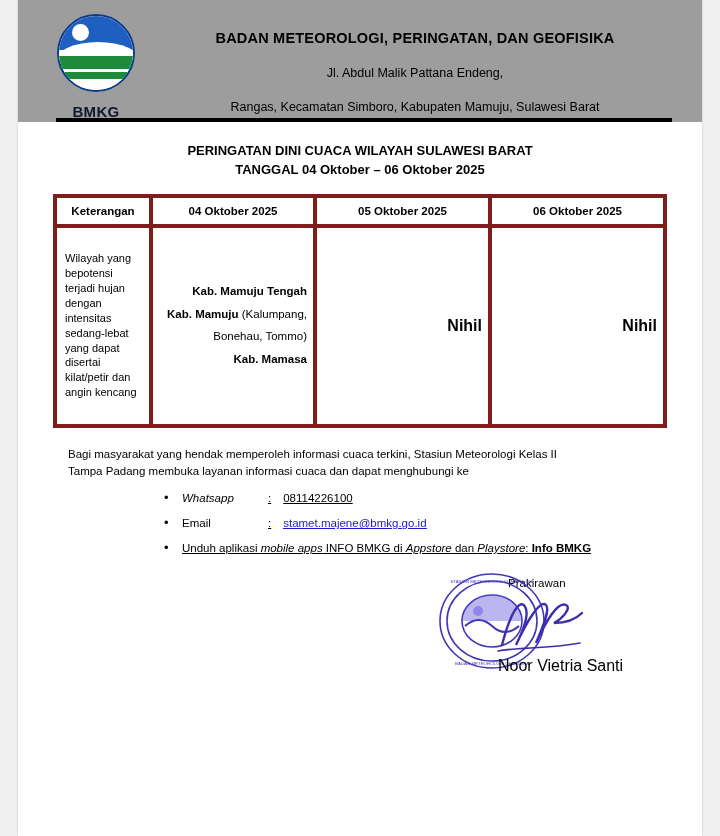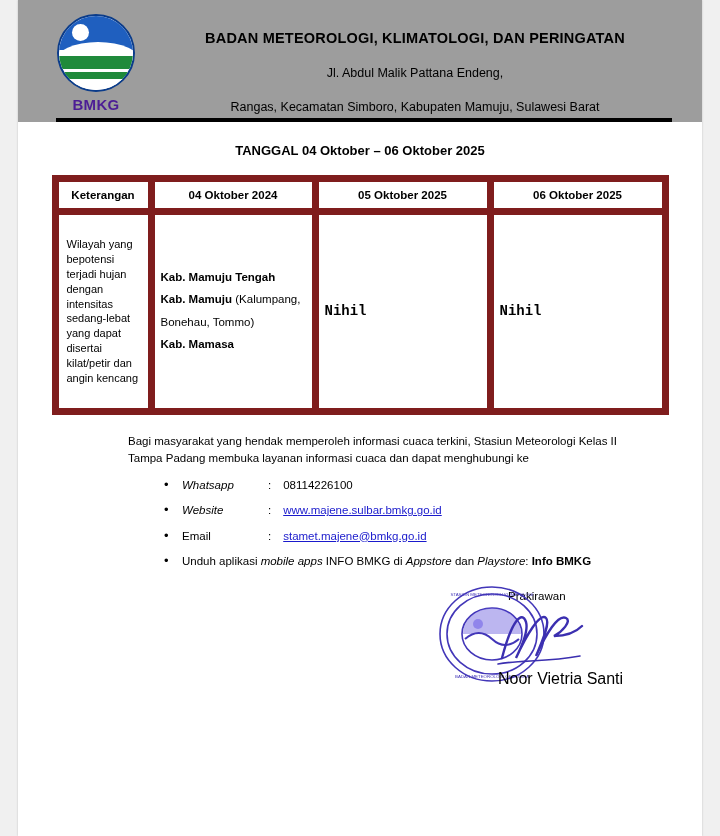--- a/index.html
+++ b/index.html
@@ -91,23 +91,23 @@
     position: absolute;
     left: 0;
     bottom: 0;
     width: 74px;
     height: 11px;
     background: #ffffff;
   }
   .logo-text {
     font-size: 15px;
     font-weight: bold;
-    color: #4c1d95;
+    color: #0f172a;
     letter-spacing: 0.3px;
-    margin-top: 4px;
+    margin-top: 11px;
   }
   .header-text {
     position: absolute;
     left: 120px;
     right: 10px;
     top: 30px;
     text-align: center;
   }
   .h-line1 {
     font-size: 14.5px;
@@ -145,69 +145,70 @@
     line-height: 1.45;
   }
   
   table.warn {
     border-collapse: collapse;
     margin: 14px auto 0 auto;
     width: 610px;
     table-layout: fixed;
   }
   table.warn th, table.warn td {
-    border: 7px solid #7f1d1d;
+    border: 4px solid #7f1d1d;
     vertical-align: middle;
   }
   table.warn th {
     height: 24px;
     font-size: 11.5px;
     font-weight: bold;
     text-align: center;
   }
   col.c1 { width: 96px; }
   col.c2 { width: 164px; }
   col.c3 { width: 175px; }
   col.c4 { width: 175px; }
   td.keterangan {
     font-size: 11px;
     padding: 6px 8px;
     line-height: 1.35;
     vertical-align: middle;
     text-align: left;
   }
   td.cell {
-    text-align: left;
+    text-align: right;
     font-size: 11.5px;
     padding: 8px 6px;
   }
   .row1 { height: 200px; }
   .row2 { height: 110px; }
   .area-line { margin: 7px 0; line-height: 1.35; }
   .area-line b { font-weight: bold; }
-  .nihil { font-weight: bold; font-size: 14px; font-family: Liberation Mono, monospace; }
+  .nihil { font-weight: bold; font-size: 16px; }
   
   .footer-para {
     width: 500px;
-    margin: 18px auto 0 110px;
+    margin: 18px auto 0 50px;
     font-size: 11.5px;
     line-height: 1.5;
     color: #000;
   }
   ul.contacts {
     margin: 10px 0 0 0;
     padding-left: 146px;
     list-style: none;
     font-size: 11.5px;
   }
   ul.contacts li {
     margin-bottom: 9px;
     position: relative;
     padding-left: 18px;
     line-height: 1.4;
+    text-decoration: underline;
   }
   ul.contacts li:before {
     content: "\2022";
     position: absolute;
     left: 0;
     top: -1px;
     font-size: 13px;
   }
   .lbl {
     display: inline-block;
@@ -273,42 +274,43 @@
         <div class="logo-sky"></div>
         <div class="logo-sun"></div>
         <div class="logo-wave"></div>
         <div class="logo-green"></div>
         <div class="logo-green2"></div>
         <div class="logo-base"></div>
       </div>
       <div class="logo-text">BMKG</div>
     </div>
     <div class="header-text">
-      <div class="h-line1">BADAN METEOROLOGI, KLIMATOLOGI, DAN PERINGATAN</div>
+      <div class="h-line1">BADAN METEOROLOGI, PERINGATAN, DAN GEOFISIKA</div>
       <div class="h-line3">Jl. Abdul Malik Pattana Endeng,</div>
       <div class="h-line4">Rangas, Kecamatan Simboro, Kabupaten Mamuju, Sulawesi Barat</div>
     </div>
     <div class="header-rule"></div>
   </div>
 
   <div class="doc-title">
+    <div>PERINGATAN DINI CUACA WILAYAH SULAWESI BARAT</div>
     <div>TANGGAL 04 Oktober – 06 Oktober 2025</div>
   </div>
 
   <table class="warn">
     <colgroup>
       <col class="c1">
         <col class="c2">
         <col class="c3">
         <col class="c4">
     </colgroup>
     <thead>
       <tr>
         <th>Keterangan</th>
-        <th>04 Oktober 2024</th>
+        <th>04 Oktober 2025</th>
         <th>05 Oktober 2025</th>
         <th>06 Oktober 2025</th>
       </tr>
     </thead>
     <tbody>
       <tr class="row1">
         <td class="keterangan">Wilayah yang bepotensi terjadi hujan dengan intensitas sedang-lebat yang dapat disertai kilat/petir dan angin kencang</td>
         <td class="cell">
           <div class="area-line"><b>Kab. Mamuju Tengah</b><span></span></div>
           <div class="area-line"><b>Kab. Mamuju</b><span> (Kalumpang,</span></div>
@@ -321,23 +323,20 @@
     </tbody>
   </table>
 
   <div class="footer-para">Bagi masyarakat yang hendak memperoleh informasi cuaca terkini, Stasiun Meteorologi Kelas II Tampa Padang membuka layanan informasi cuaca dan dapat menghubungi ke</div>
 
   <ul class="contacts">
     <li>
       <span class="lbl">Whatsapp</span><span>:</span><span class="sep"></span><span>08114226100</span>
     </li>
     <li>
-      <span class="lbl">Website</span><span>:</span><span class="sep"></span><a class="link" href="#">www.majene.sulbar.bmkg.go.id</a>
-    </li>
-    <li>
       <span class="lbl nonital">Email</span><span>:</span><span class="sep"></span><a class="link" href="#">stamet.majene@bmkg.go.id</a>
     </li>
     <li class="app-line">
       <span>Unduh aplikasi </span><i>mobile apps</i><span> INFO BMKG di </span><i>Appstore</i><span> dan </span><i>Playstore</i><span>: </span><b>Info BMKG</b>
     </li>
   </ul>
 
 
   <div class="sign-area">
     <div class="sign-role">Prakirawan</div>

